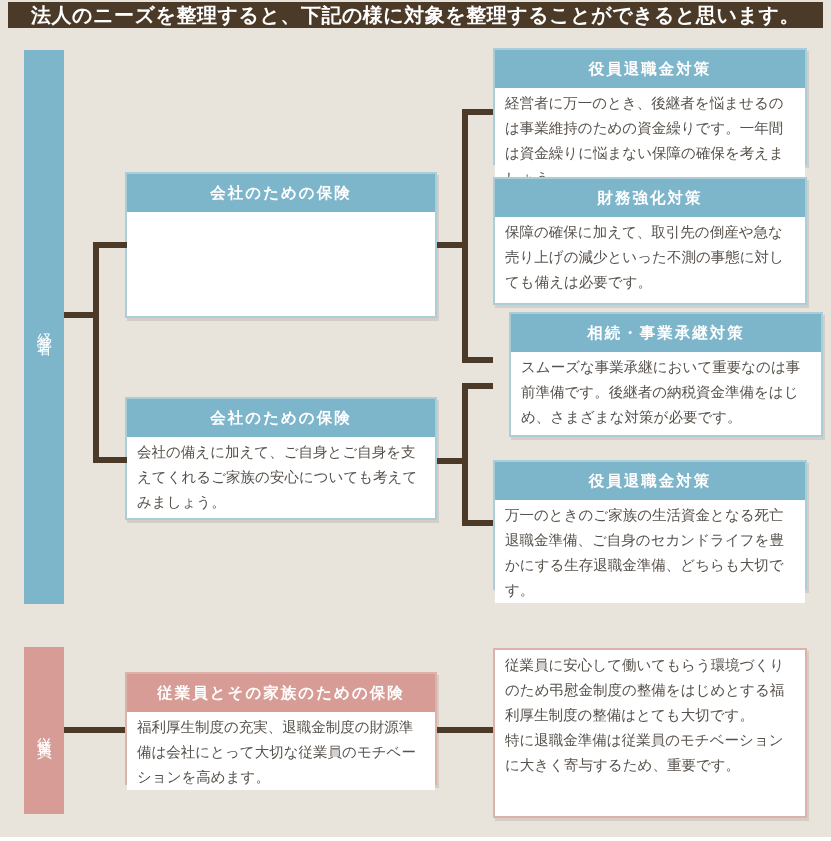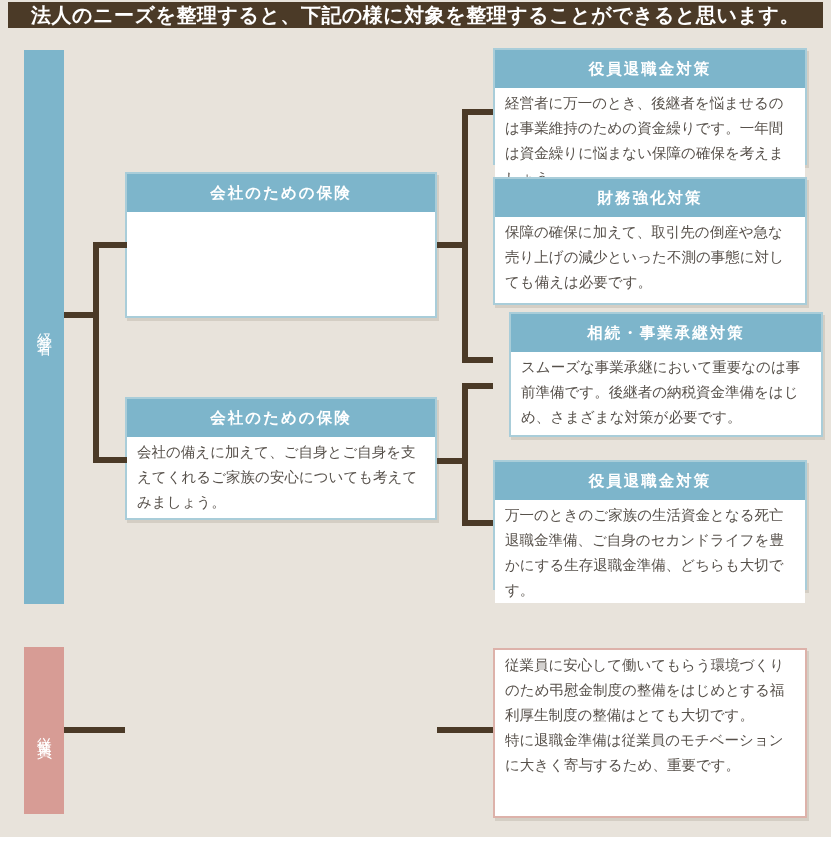--- a/index.html
+++ b/index.html
@@ -81,20 +81,24 @@
     <span>従業員</span>
   </div>
 
   <div class="card blue c-company">
     <div class="card-header">会社のための保険</div>
   </div>
   <div class="card blue c-family">
     <div class="card-header">会社のための保険</div>
     <div class="card-body">会社の備えに加えて、ご自身とご自身を支えてくれるご家族の安心についても考えてみましょう。</div>
   </div>
+  <div class="card pink c-employee">
+    <div class="card-header">従業員とその家族のための保険</div>
+    <div class="card-body">福利厚生制度の充実、退職金制度の財源準備は会社にとって大切な従業員のモチベーションを高めます。</div>
+  </div>
 
   <div class="card blue c-r1">
     <div class="card-header">役員退職金対策</div>
     <div class="card-body">経営者に万一のとき、後継者を悩ませるのは事業維持のための資金繰りです。一年間は資金繰りに悩まない保障の確保を考えましょう。</div>
   </div>
   <div class="card blue c-r2">
     <div class="card-header">財務強化対策</div>
     <div class="card-body">保障の確保に加えて、取引先の倒産や急な売り上げの減少といった不測の事態に対しても備えは必要です。</div>
   </div>
   <div class="card blue c-r3">

